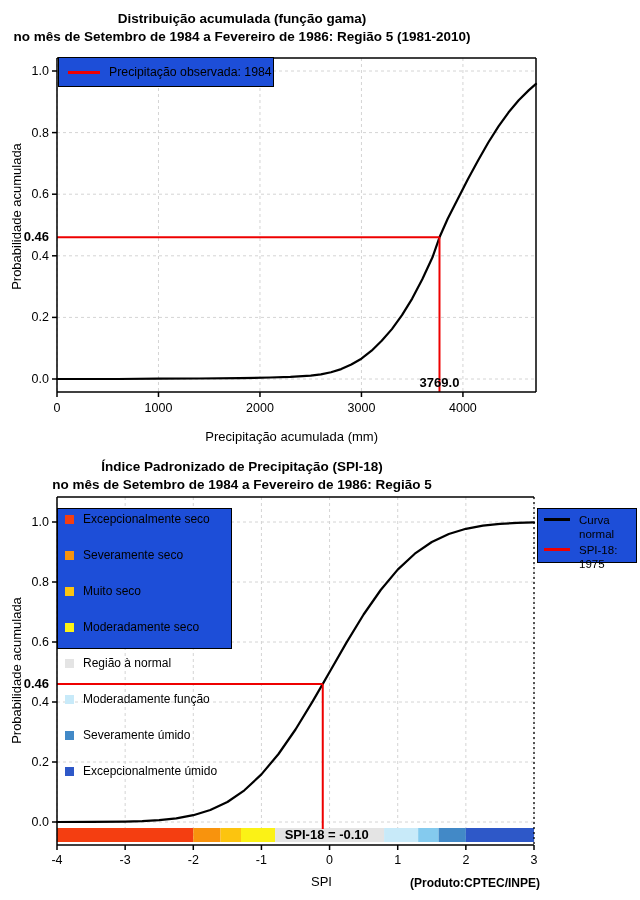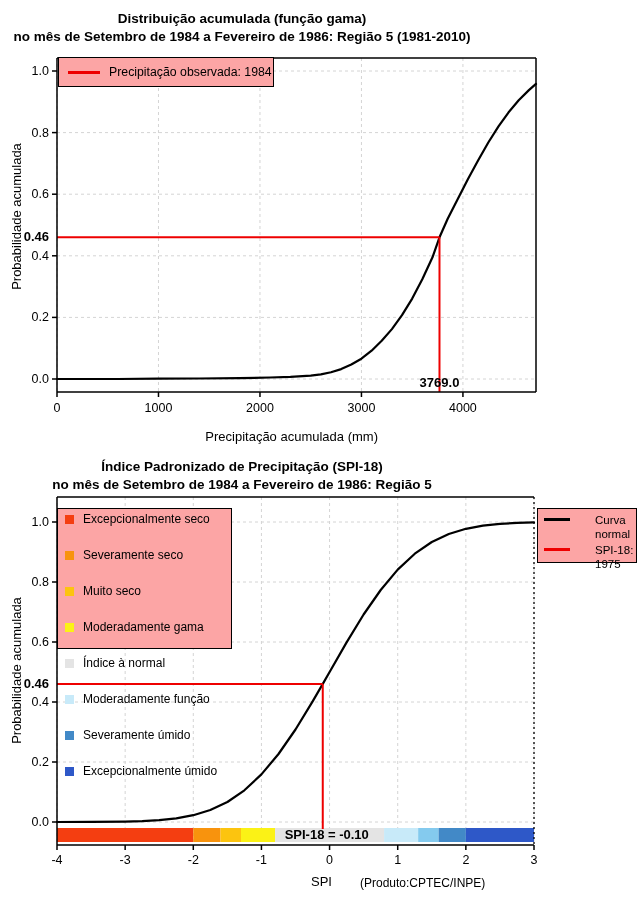--- a/index.html
+++ b/index.html
@@ -14,31 +14,31 @@
   .curve{fill:none;stroke-width:2.2;stroke-linejoin:round;stroke-linecap:round}
   .red{stroke:#ee0000;stroke-width:2;fill:none}
   text{font-family:"Liberation Sans",sans-serif;fill:#000}
   .tick{font-size:12.5px}
   .mlab{font-size:13px;font-weight:bold}
 
   
   .ttl{position:absolute;left:-8px;width:500px;text-align:center;font-size:13.5px;font-weight:bold;color:#000;white-space:nowrap;}
   .xlab{position:absolute;text-align:right;font-size:13px;color:#000;}
   .ylab{position:absolute;left:-84px;width:200px;text-align:center;font-size:13px;color:#000;transform:rotate(-90deg);}
-  .note{position:absolute;left:360px;width:180px;text-align:left;font-size:12px;color:#000;}
-
-  .legend-box{position:absolute;background:#fca5a5;border:1.4px solid #000;box-sizing:border-box;}
+  .note{position:absolute;left:360px;width:180px;text-align:right;font-size:12px;color:#000;font-weight:bold;}
+
+  .legend-box{position:absolute;background:#1d4ed8;border:1.4px solid #000;box-sizing:border-box;}
   #legend1{left:58px;top:57px;width:216px;height:30px;display:flex;align-items:center;}
   #legend1 .sample{display:inline-block;width:32px;height:3px;margin-left:9px;flex:none;}
   #legend1 .lab{margin-left:9px;font-size:12.3px;white-space:nowrap;}
 
   #legend2{left:537px;top:508px;width:100px;height:55px;padding:4px 0 0 6px;}
   .l2row{display:flex;align-items:flex-start;margin-bottom:2px;}
   .l2row .sample{display:inline-block;width:26px;height:3px;margin-top:5px;flex:none;}
-  .l2row .lab{margin-left:25px;width:56px;font-size:11.5px;line-height:14px;}
+  .l2row .lab{margin-left:9px;width:56px;font-size:11.5px;line-height:14px;}
 
   #cat-legend{left:57px;top:508px;width:175px;height:141px;display:flex;flex-direction:column;justify-content:space-around;padding:3px 0;box-sizing:border-box;gap:22px;}
   .cat-row{display:flex;align-items:center;height:14px;}
   .swatch{display:inline-block;width:9px;height:9px;margin-left:7px;flex:none;}
   .cat-label{margin-left:9px;font-size:12px;white-space:nowrap;color:#000;}
 </style>
 </head>
 <body>
 
 <div id="canvas">
@@ -171,25 +171,25 @@
       <div class="cat-row">
         <span class="swatch" style="background: rgb(248, 147, 13);"></span>
         <span class="cat-label">Severamente seco</span>
       </div>
       <div class="cat-row">
         <span class="swatch" style="background: rgb(252, 196, 15);"></span>
         <span class="cat-label">Muito seco</span>
       </div>
       <div class="cat-row">
         <span class="swatch" style="background: rgb(251, 242, 22);"></span>
-        <span class="cat-label">Moderadamente gama</span>
+        <span class="cat-label">Moderadamente seco</span>
       </div>
       <div class="cat-row">
         <span class="swatch" style="background: rgb(228, 228, 228);"></span>
-        <span class="cat-label">Índice à normal</span>
+        <span class="cat-label">Região à normal</span>
       </div>
       <div class="cat-row">
         <span class="swatch" style="background: rgb(200, 234, 249);"></span>
         <span class="cat-label">Moderadamente função</span>
       </div>
       <div class="cat-row">
         <span class="swatch" style="background: rgb(66, 137, 199);"></span>
         <span class="cat-label">Severamente úmido</span>
       </div>
       <div class="cat-row">

